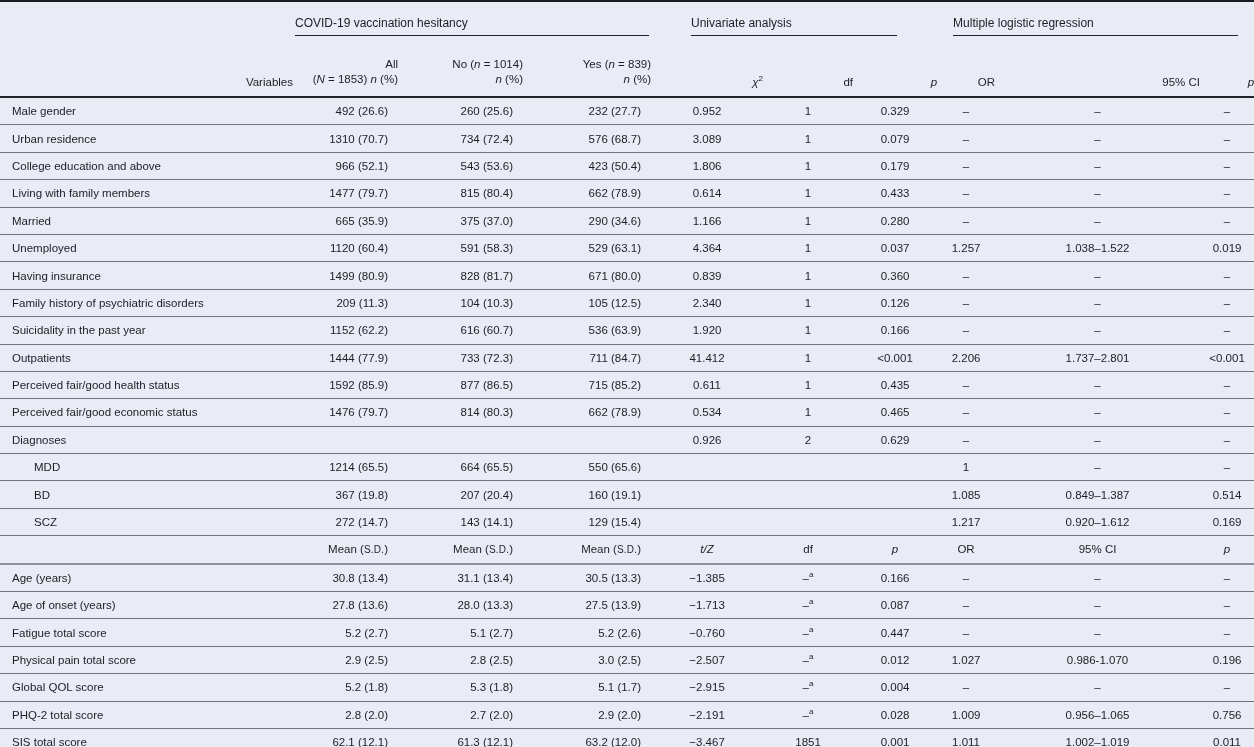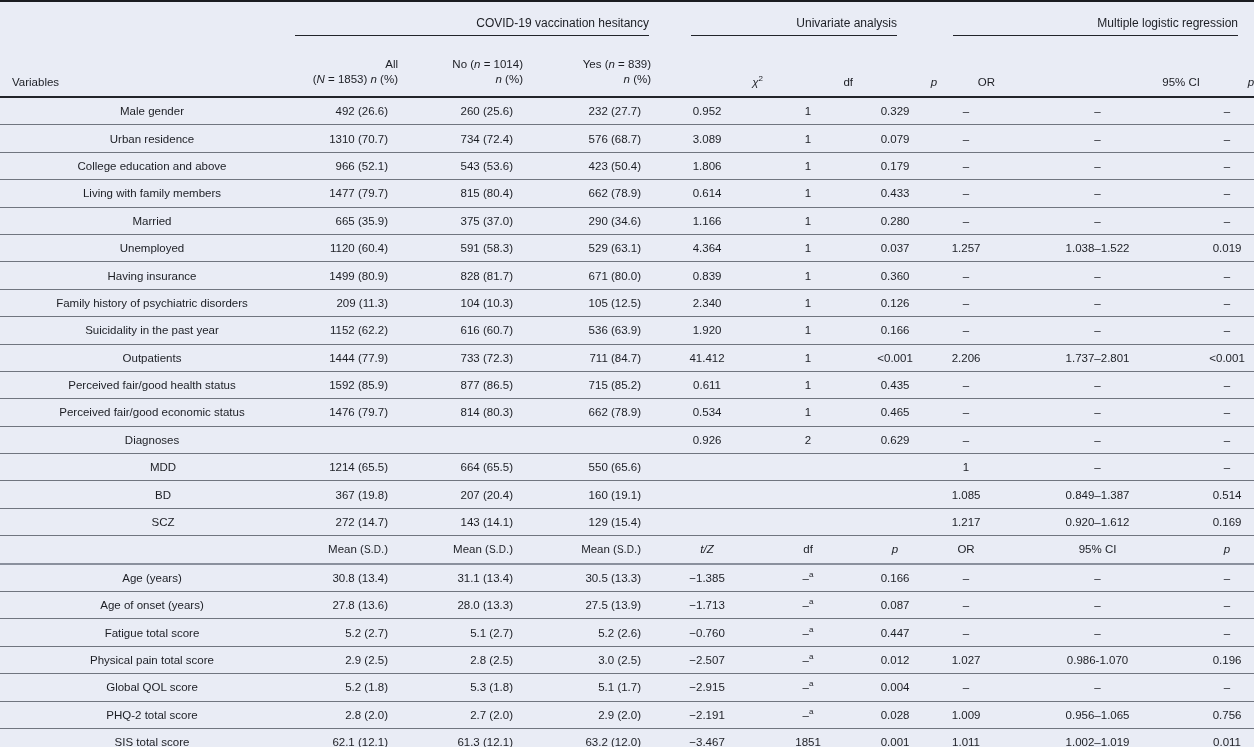--- a/index.html
+++ b/index.html
@@ -6,29 +6,29 @@
   .paper-table-wrap{
     width:1254px;height:747px;background:#e9ecf5;box-sizing:border-box;overflow:hidden;
   }
   table.paper-table{
     width:1254px;border-collapse:collapse;table-layout:fixed;
     font-family:"Liberation Sans",sans-serif;font-size:11.5px;color:#1c1e24;
     border-top:2px solid #1b1c21;border-bottom:3px solid #1b1c21;
   }
   thead th{font-weight:normal;padding:0}
   .grp-row th{height:34px;vertical-align:bottom}
-  .grp{border-bottom:1px solid #22242a;padding-bottom:5px;font-size:12px;text-align:right}
+  .grp{border-bottom:1px solid #22242a;padding-bottom:5px;font-size:12px;text-align:left}
   .g-covid{margin:0 2px}
   .g-uni{margin:0 40px}
   .g-mlr{margin:0 16px}
   .head-row th{height:52px;vertical-align:bottom;padding-bottom:8px;text-align:right;border-bottom:2px solid #22242a}
-  th.var-head{text-align:left;padding-left:12px;vertical-align:bottom;padding-bottom:8px;border-bottom:2px solid #22242a}
+  th.var-head{text-align:right;padding-left:12px;vertical-align:bottom;padding-bottom:8px;border-bottom:2px solid #22242a}
   .hline{display:block;line-height:1.35}
   tbody td{border-bottom:1px solid #70757f;height:26.4px;padding-top:0;padding-bottom:0}
-  td.var{text-align:center;padding-left:12px}
+  td.var{text-align:left;padding-left:12px}
   td.var.ind{padding-left:34px}
   td.num{text-align:right;padding-right:10px}
   td.ctr{text-align:center}
   td.b{font-weight:normal}
   tr.sub td{border-bottom:2px solid #8a909d}
   sup{font-size:8px;vertical-align:super;line-height:0}
   .sc{text-transform:uppercase;font-size:10px;letter-spacing:.2px}
   i{font-style:italic}
 </style>
 </head>

